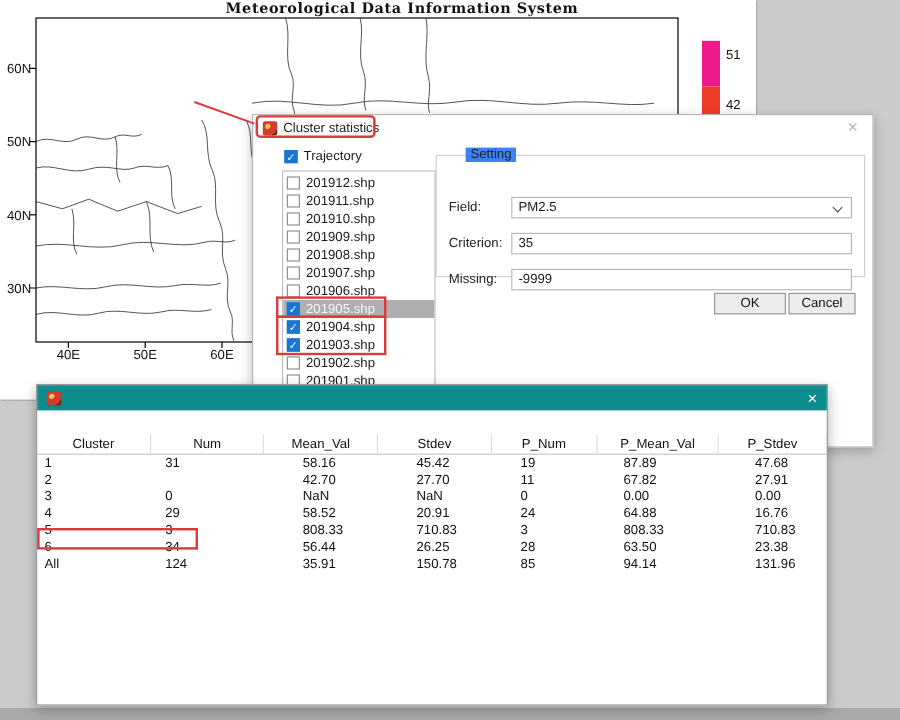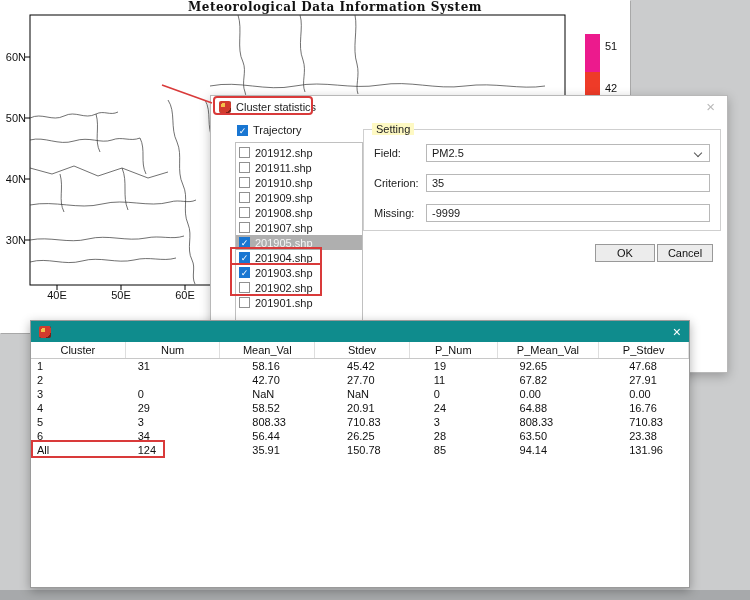--- a/index.html
+++ b/index.html
@@ -31,41 +31,41 @@
     background:radial-gradient(circle at 35% 35%, #f3c14b 0 20%, #d23b2e 21% 70%, #7a1f16 71% 100%); }
   .trajectory { position:absolute; left:26px; top:28px; display:flex; gap:5px; align-items:center; }
   .cb { width:11px; height:11px; border:1px solid #919191; background:#fff; flex:none;
     font-size:9px; line-height:10px; text-align:center; color:transparent; }
   .cb.checked { background:#1976d2; border-color:#1976d2; color:#fff; }
   .file-list { position:absolute; left:24px; top:46px; width:128px; height:186px;
     border:1px solid #c0c0c0; padding:2px 0; overflow:hidden; background:#fff; }
   .file-item { height:15px; display:flex; align-items:center; gap:5px; padding-left:3px; }
   .file-item.selected { background:#afafaf; color:#f6f6f6; }
   .setting-group { position:absolute; left:152px; top:33px; width:358px; height:102px; border:1px solid #cfcfcf; }
-  .setting-legend { position:absolute; top:-7px; left:8px; background:#fef9c3; padding:0 4px; color:#222; }
-  .srow { position:absolute; left:10px; right:10px; height:18px; display:flex; align-items:center; }
+  .setting-legend { position:absolute; top:-7px; left:24px; background:#3b82f6; padding:0 4px; color:#222; }
+  .srow { position:absolute; left:10px; right:10px; height:18px; display:flex; align-items:center;margin-top:20px; }
   .slabel { width:52px; flex:none; color:#222; }
   .sinput { flex:1; height:18px; border:1px solid #b8b8b8; background:#fff; position:relative;
     display:flex; align-items:center; padding:0 5px; font-family:"Liberation Sans",sans-serif; font-size:11px; color:#1a1a1a; }
   input.sinput { outline:none; }
   .combo-arrow { position:absolute; right:8px; top:5px; width:6px; height:6px;
     border-right:1.4px solid #555; border-bottom:1.4px solid #555; transform:rotate(45deg); }
   .btn { position:absolute; top:148px; height:18px; background:#ececec; border:1px solid #999;
     font-family:"Liberation Sans",sans-serif; font-size:11px; line-height:15px; text-align:center; color:#111; }
 
   
   .table-window { position:absolute; left:30px; top:320px; width:660px; height:268px; background:#fff;
     border:1px solid #9a9a9a; box-shadow:0 3px 10px rgba(0,0,0,.3); z-index:30; }
   .table-titlebar { position:absolute; left:0; top:0; right:0; height:21px; background:#0f8c8d;
     display:flex; align-items:center; padding:0 8px; }
   .flex-spacer { flex:1; }
   .table-close { color:#fff; font-size:14px; line-height:14px; cursor:default; }
   .grid { position:absolute; left:0; top:21px; right:0; }
   .trow { display:flex; height:14px; }
-  .trow.thead { height:17px; border-bottom:1px solid #c8c8c8; }
+  .trow.thead { height:17px; border-bottom:1px solid #c8c8c8;margin-top:20px; }
   .tcell { display:flex; align-items:center; overflow:hidden; white-space:nowrap; color:#111; }
   .hcell { justify-content:center; border-right:1px solid #dedede; }
 
   
   .anno-box { position:absolute; border:2px solid #d93a3a; z-index:60; pointer-events:none; }
   .anno-arrow { position:absolute; z-index:60; pointer-events:none; }
 
   .taskbar { position:absolute; left:0; bottom:0; width:750px; height:10px; background:#a7a9ab; z-index:5; }
 </style>
 </head>
@@ -152,20 +152,24 @@
           <span>201909.shp</span>
         </div>
         <div class="file-item">
           <span class="cb"></span>
           <span>201908.shp</span>
         </div>
         <div class="file-item">
           <span class="cb"></span>
           <span>201907.shp</span>
         </div>
+        <div class="file-item">
+          <span class="cb"></span>
+          <span>201906.shp</span>
+        </div>
         <div class="file-item selected">
           <span class="cb checked">✓</span>
           <span>201905.shp</span>
         </div>
         <div class="file-item">
           <span class="cb checked">✓</span>
           <span>201904.shp</span>
         </div>
         <div class="file-item">
           <span class="cb checked">✓</span>
@@ -219,21 +223,21 @@
           <div class="tcell hcell" style="width: 88px;">P_Num</div>
           <div class="tcell hcell" style="width: 102px;">P_Mean_Val</div>
           <div class="tcell hcell" style="width: 90px;">P_Stdev</div>
         </div>
         <div class="trow">
           <div class="tcell" style="width: 95px; padding-left: 6px;">1</div>
           <div class="tcell" style="width: 95px; padding-left: 12px;">31</div>
           <div class="tcell" style="width: 95px; padding-left: 32px;">58.16</div>
           <div class="tcell" style="width: 95px; padding-left: 32px;">45.42</div>
           <div class="tcell" style="width: 88px; padding-left: 24px;">19</div>
-          <div class="tcell" style="width: 102px; padding-left: 22px;">92.65</div>
+          <div class="tcell" style="width: 102px; padding-left: 22px;">87.89</div>
           <div class="tcell" style="width: 90px; padding-left: 30px;">47.68</div>
         </div>
         <div class="trow">
           <div class="tcell" style="width: 95px; padding-left: 6px;">2</div>
           <div class="tcell" style="width: 95px; padding-left: 12px; margin-top: 44px;">27</div>
           <div class="tcell" style="width: 95px; padding-left: 32px;">42.70</div>
           <div class="tcell" style="width: 95px; padding-left: 32px;">27.70</div>
           <div class="tcell" style="width: 88px; padding-left: 24px;">11</div>
           <div class="tcell" style="width: 102px; padding-left: 22px;">67.82</div>
           <div class="tcell" style="width: 90px; padding-left: 30px;">27.91</div>

